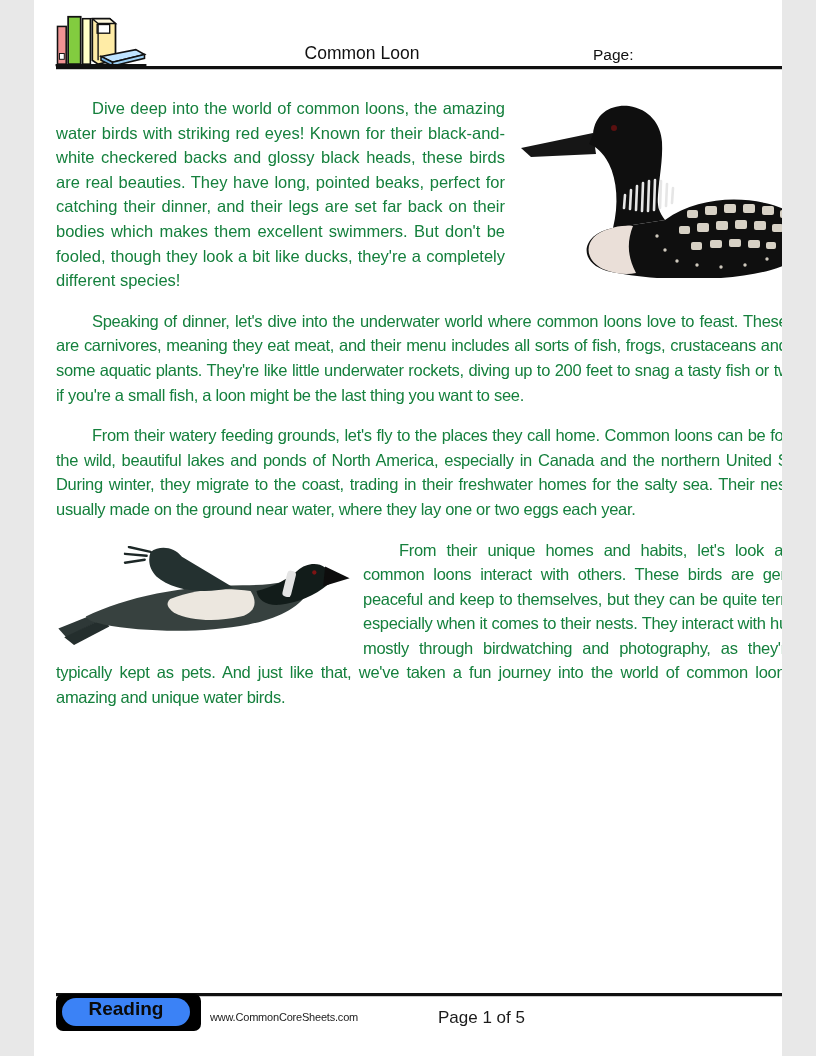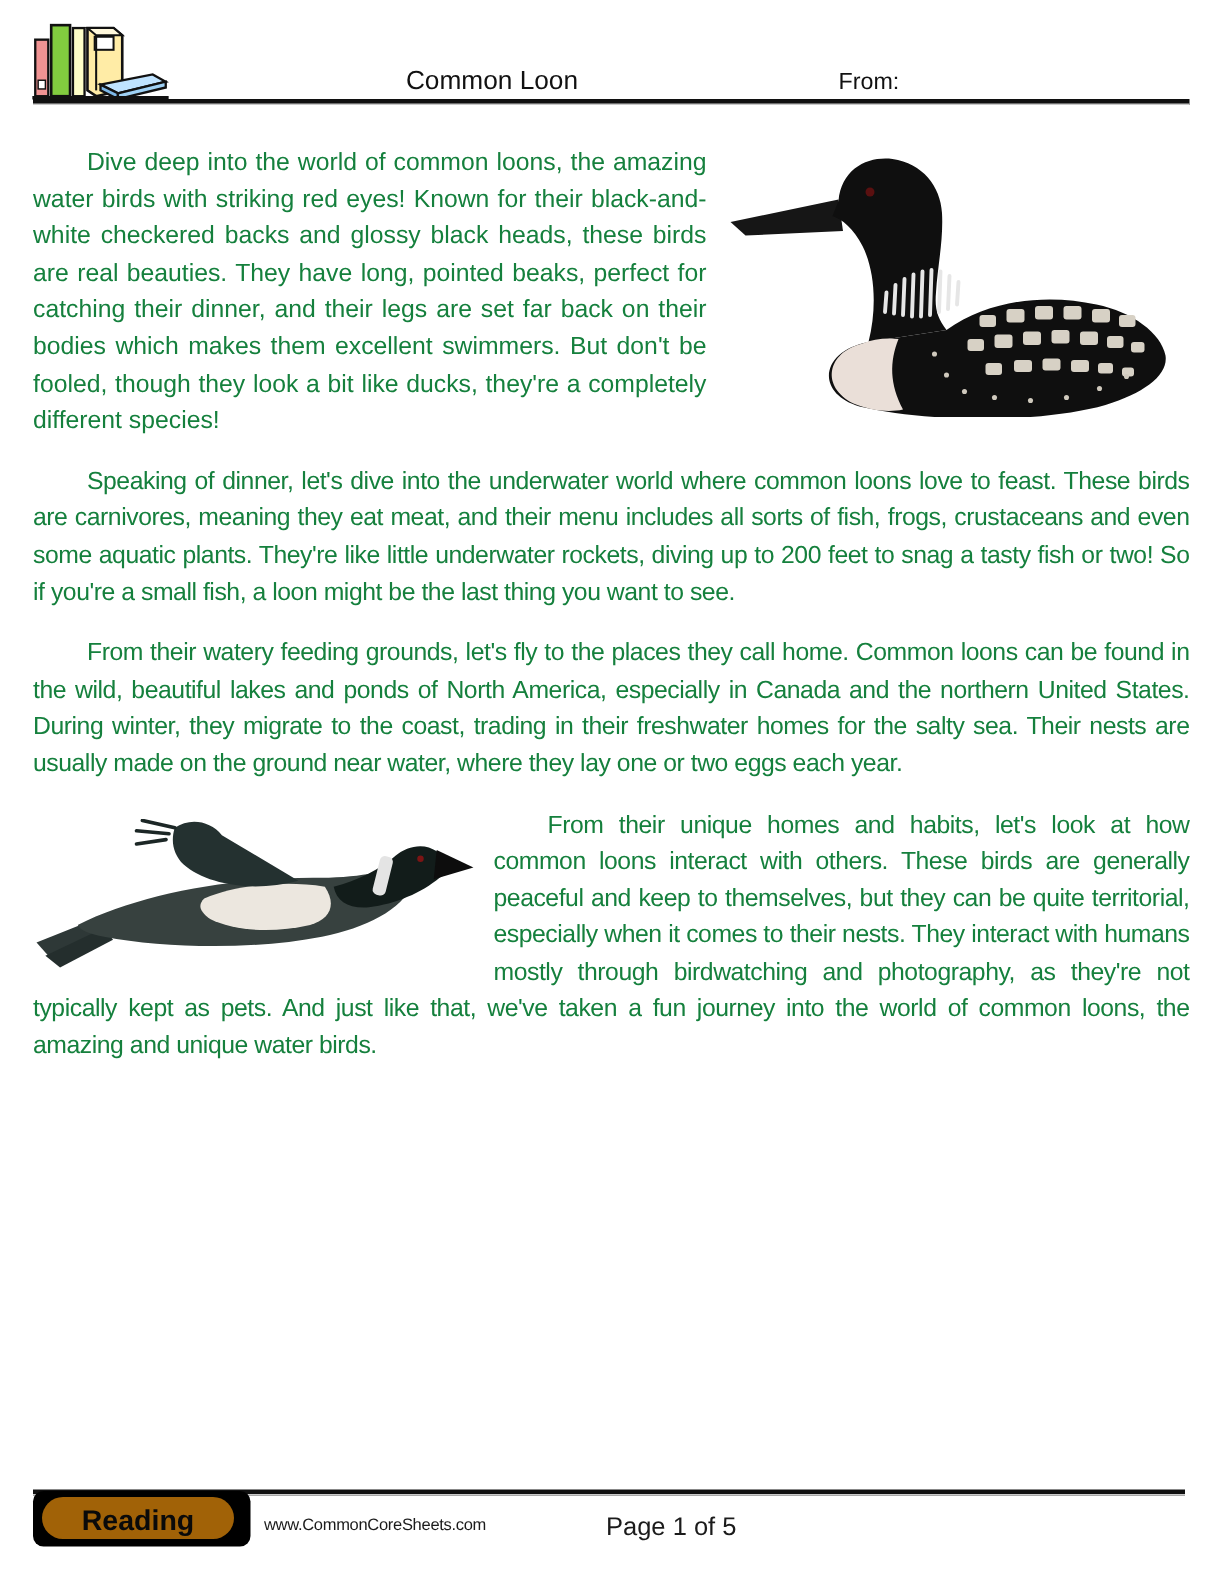--- a/index.html
+++ b/index.html
@@ -1,17 +1,17 @@
 <!DOCTYPE html>
 <html><head>
 <meta charset="utf-8">
 <style>
   html,body { margin:0; padding:0; background:#e8e8e8; }
   .page {
-    position:relative; width:816px; height:1056px; margin:0 auto;
+    position:relative; width:748px; height:1056px; margin:0 auto;
     background:#ffffff; overflow:hidden;
     font-family:"Liberation Sans", sans-serif; color:#1b1b1b;
   }
 
   
   .logo { position:absolute; left:20px; top:10px; width:94px; height:58px; }
   .page-title {
     position:absolute; left:233px; top:43px; width:190px;
     text-align:center; font-size:17.5px; color:#111;
   }
@@ -37,22 +37,22 @@
   .footer-rule {
     position:absolute; left:22px; width:768px; top:993px; height:3px;
     background:#101010; border-bottom:1px solid #c9c9c9;
   }
   .subject-badge {
     position:absolute; left:22px; top:994px; width:145px; height:37px;
     background:#000; border-radius:7px;
   }
   .subject-badge .pill {
     position:absolute; left:6px; right:11px; top:4px; bottom:5px;
-    background:#a16207; border-radius:15px;
-    display:flex; align-items:flex-end; justify-content:center;
+    background:#3b82f6; border-radius:15px;
+    display:flex; align-items:flex-start; justify-content:center;
   }
   .subject-badge .pill span { font-size:19px; font-weight:bold; color:#0a0a0a; }
   .site-text { position:absolute; left:176px; top:1011px; font-size:11px; letter-spacing:-0.2px; color:#1b1b1b; }
   .page-num  { position:absolute; left:404px; top:1008px; font-size:17px; color:#1b1b1b; }
 </style>
 </head>
 <body>
 
 <div class="page">
 
@@ -71,21 +71,21 @@
       <rect x="44" y="15" width="13" height="9" fill="#ffffff" stroke="#111" stroke-width="1.4"></rect>
       <line x1="45" y1="14" x2="45" y2="52" stroke="#111" stroke-width="1.4"></line>
 
       <path d="M48 48 L84 41 L93 46 L60 54 Z" fill="#bfe3ff" stroke="#111" stroke-width="1.6"></path>
       <path d="M48 48 L60 54 L60 58 L48 52 Z" fill="#7db8e8" stroke="#111" stroke-width="1.6"></path>
       <path d="M60 54 L93 46 L93 50 L60 58 Z" fill="#9fd1f5" stroke="#111" stroke-width="1.6"></path>
 
       <line x1="1" y1="57" x2="95" y2="57" stroke="#111" stroke-width="2.4"></line>
     </svg>
     <div class="page-title">Common Loon</div>
-    <div class="name-label">From:</div>
+    <div class="name-label">Page:</div>
     <div class="header-rule"></div>
   </div>
 
   <div class="content">
 
     <div class="para-block">
       <svg class="fig fig-right" viewBox="0 0 312 178" aria-hidden="true">
 
         <path d="M6,48 L78,33 L81,54 L16,57 Z" fill="#161616"></path>
 

